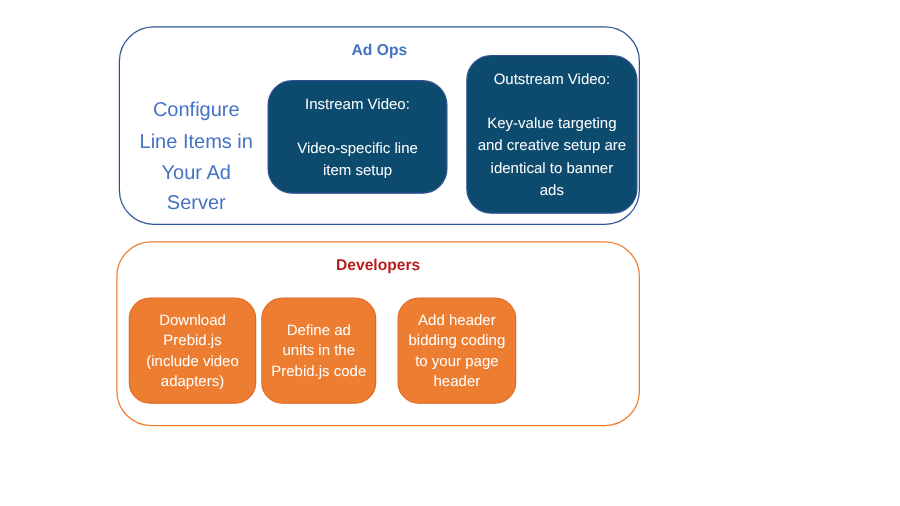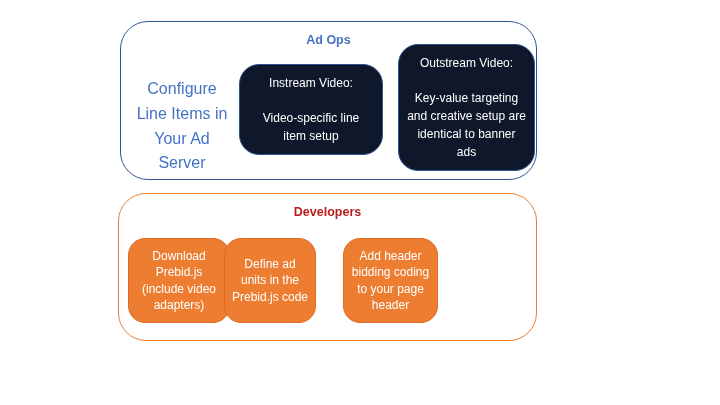--- a/index.html
+++ b/index.html
@@ -4,21 +4,20 @@
 <style>
   * { box-sizing: border-box; margin: 0; padding: 0; }
   html, body { background: #ffffff; }
   .canvas {
     position: relative;
     width: 572px;
     height: 405px;
     background: #ffffff;
     font-family: "Liberation Sans", sans-serif;
     overflow: hidden;
-    margin-left: 25px;
   }
   .group {
     position: absolute;
     background: #ffffff;
     border-radius: 28px;
   }
   .group.adops {
     left: 95px; top: 21px; width: 417px; height: 159px;
     border: 1.5px solid #2F5496;
   }
@@ -38,21 +37,21 @@
   .side-note {
     position: absolute;
     left: 9px; top: 55px; width: 104px;
     text-align: center;
     color: #4472C4;
     font-size: 16px;
     line-height: 1.55;
   }
   .blue-box {
     position: absolute;
-    background: #0f172a;
+    background: #0c4a6e;
     border: 1px solid #2F528F;
     border-radius: 20px;
     color: #ffffff;
     font-size: 12px;
     line-height: 1.5;
     text-align: center;
     display: flex;
     flex-direction: column;
     justify-content: center;
   }
@@ -69,21 +68,21 @@
     color: #ffffff;
     font-size: 12px;
     line-height: 1.35;
     text-align: center;
     display: flex;
     align-items: center;
     justify-content: center;
     padding: 4px 5px;
   }
   .orange-box.step-1 { left: 9px;   width: 102px; }
-  .orange-box.step-2 { left: 105px; width: 92px; justify-content: center;  }
+  .orange-box.step-2 { left: 115px; width: 92px; justify-content: center;  }
   .orange-box.step-3 { left: 224px; width: 95px;  }
   .orange-box.step-4 { left: 326px; width: 91px;  }
 </style>
 </head>
 <body>
 
 <div class="canvas">
 
   <div class="group adops">
     <div class="group-title">Ad Ops</div>

